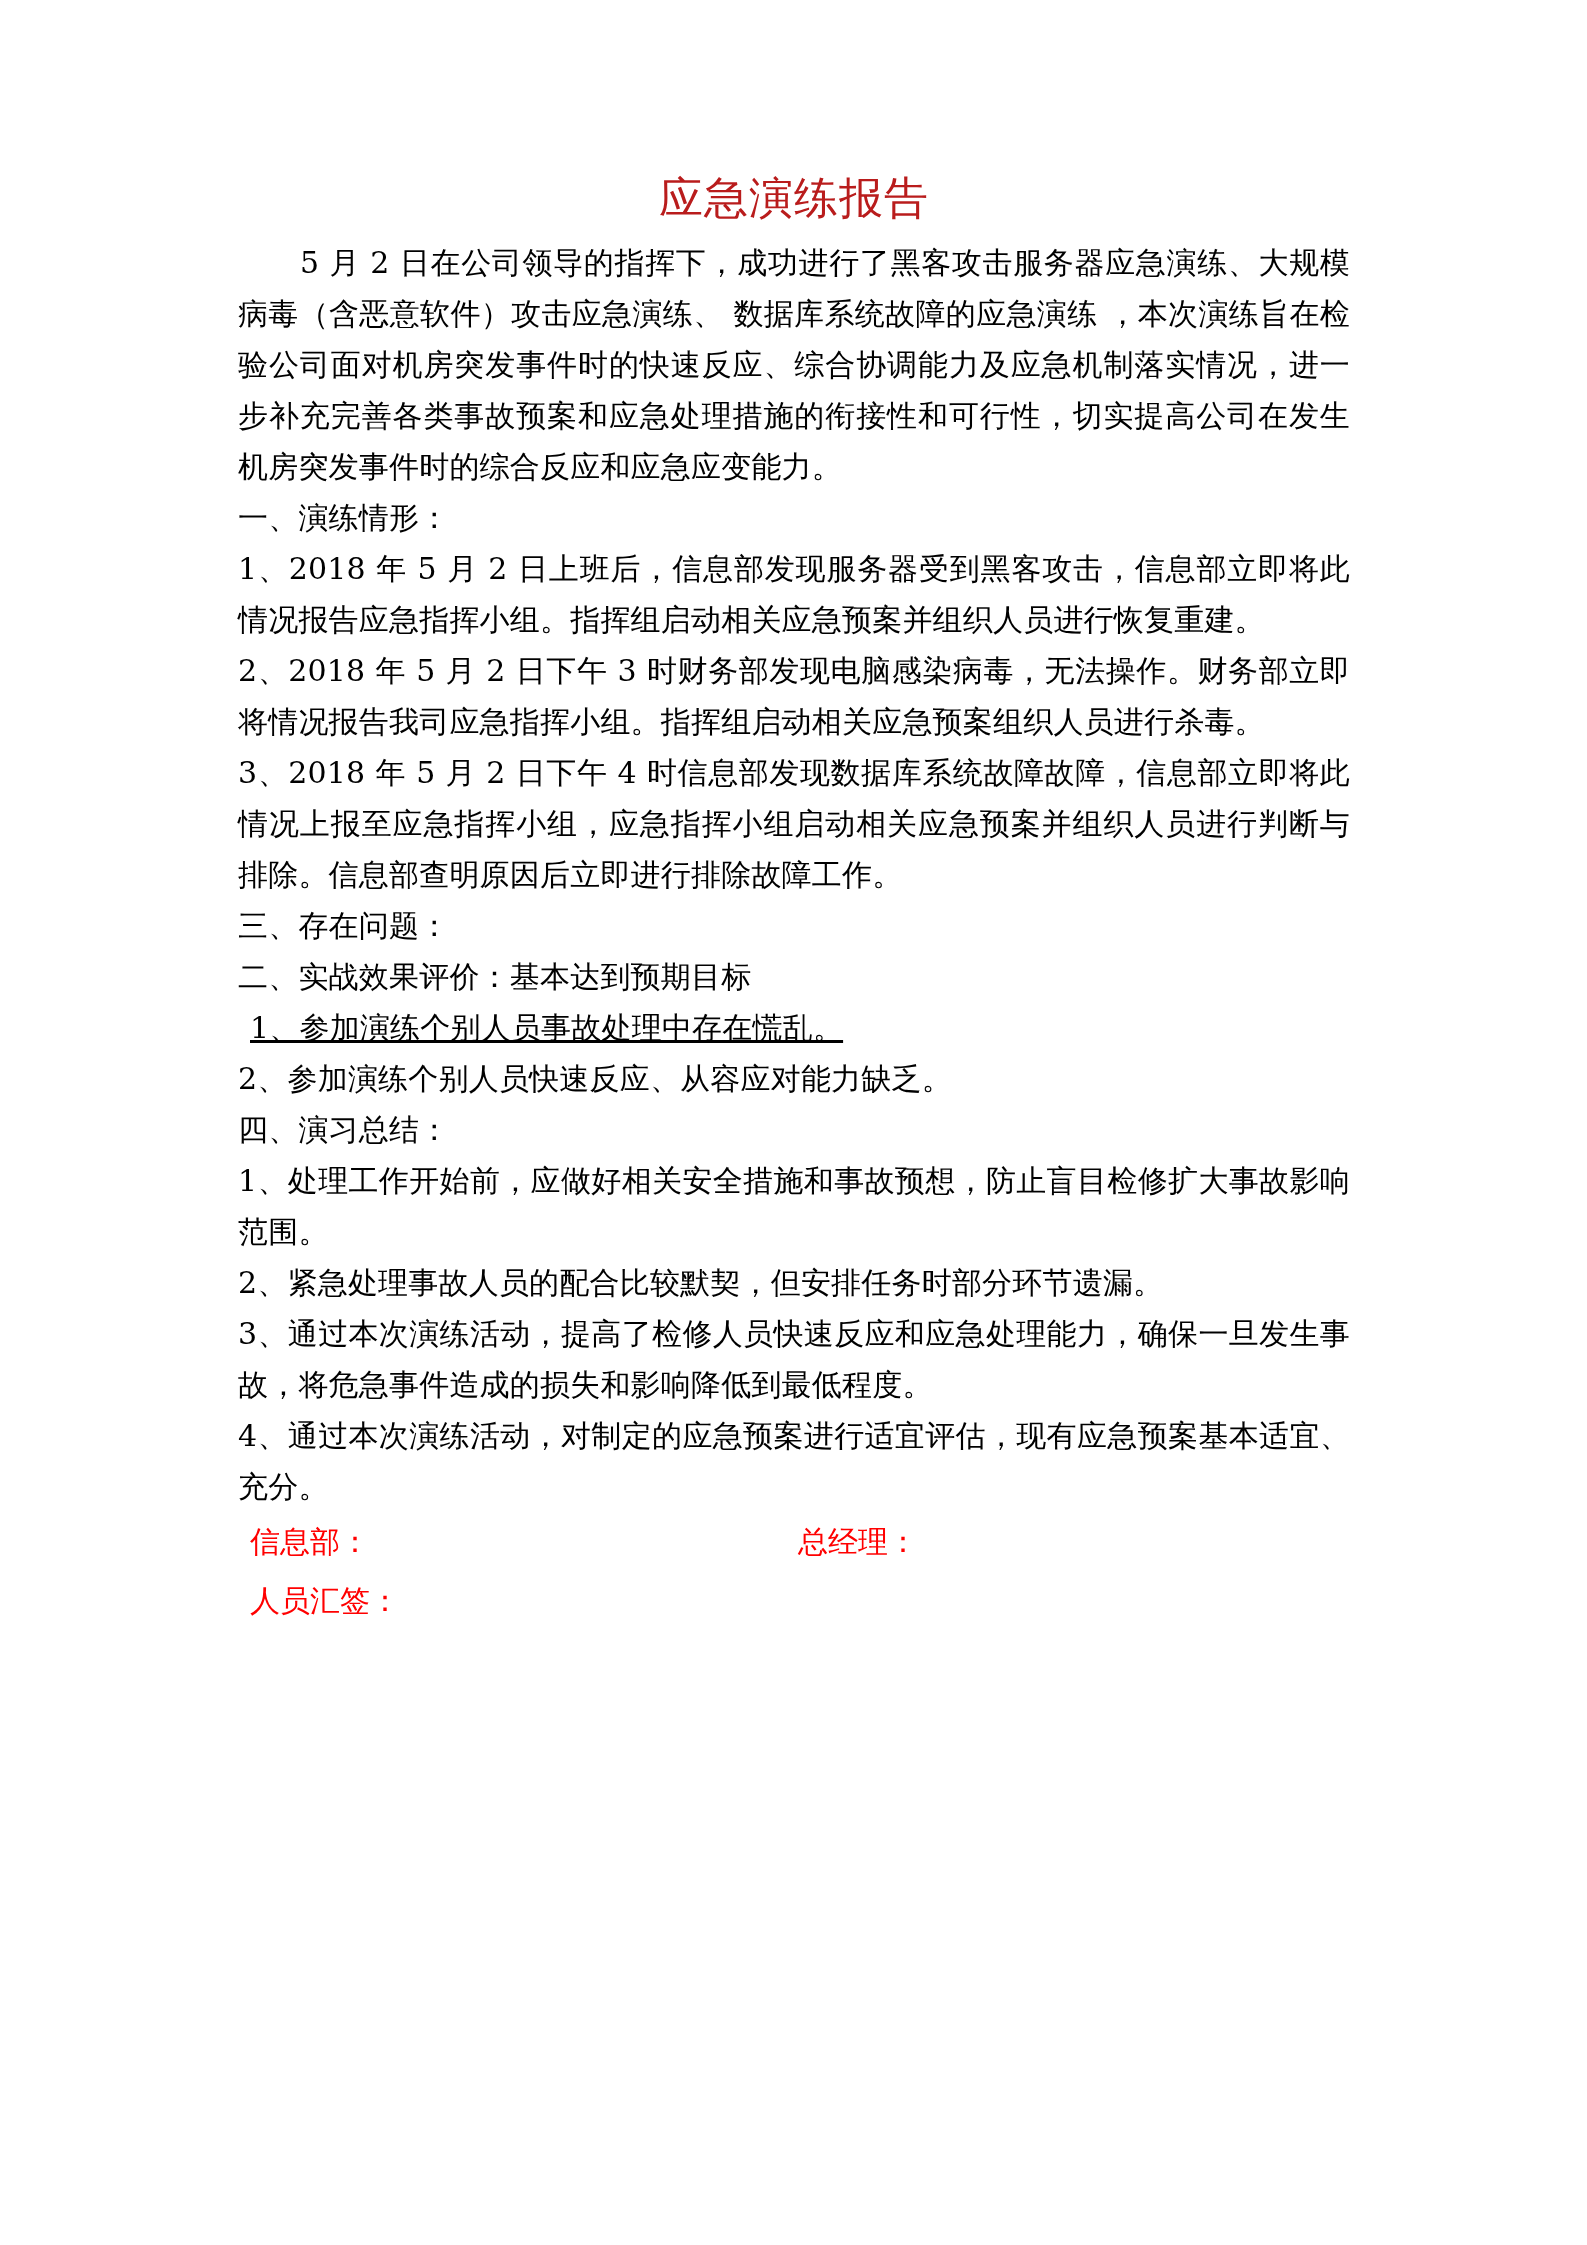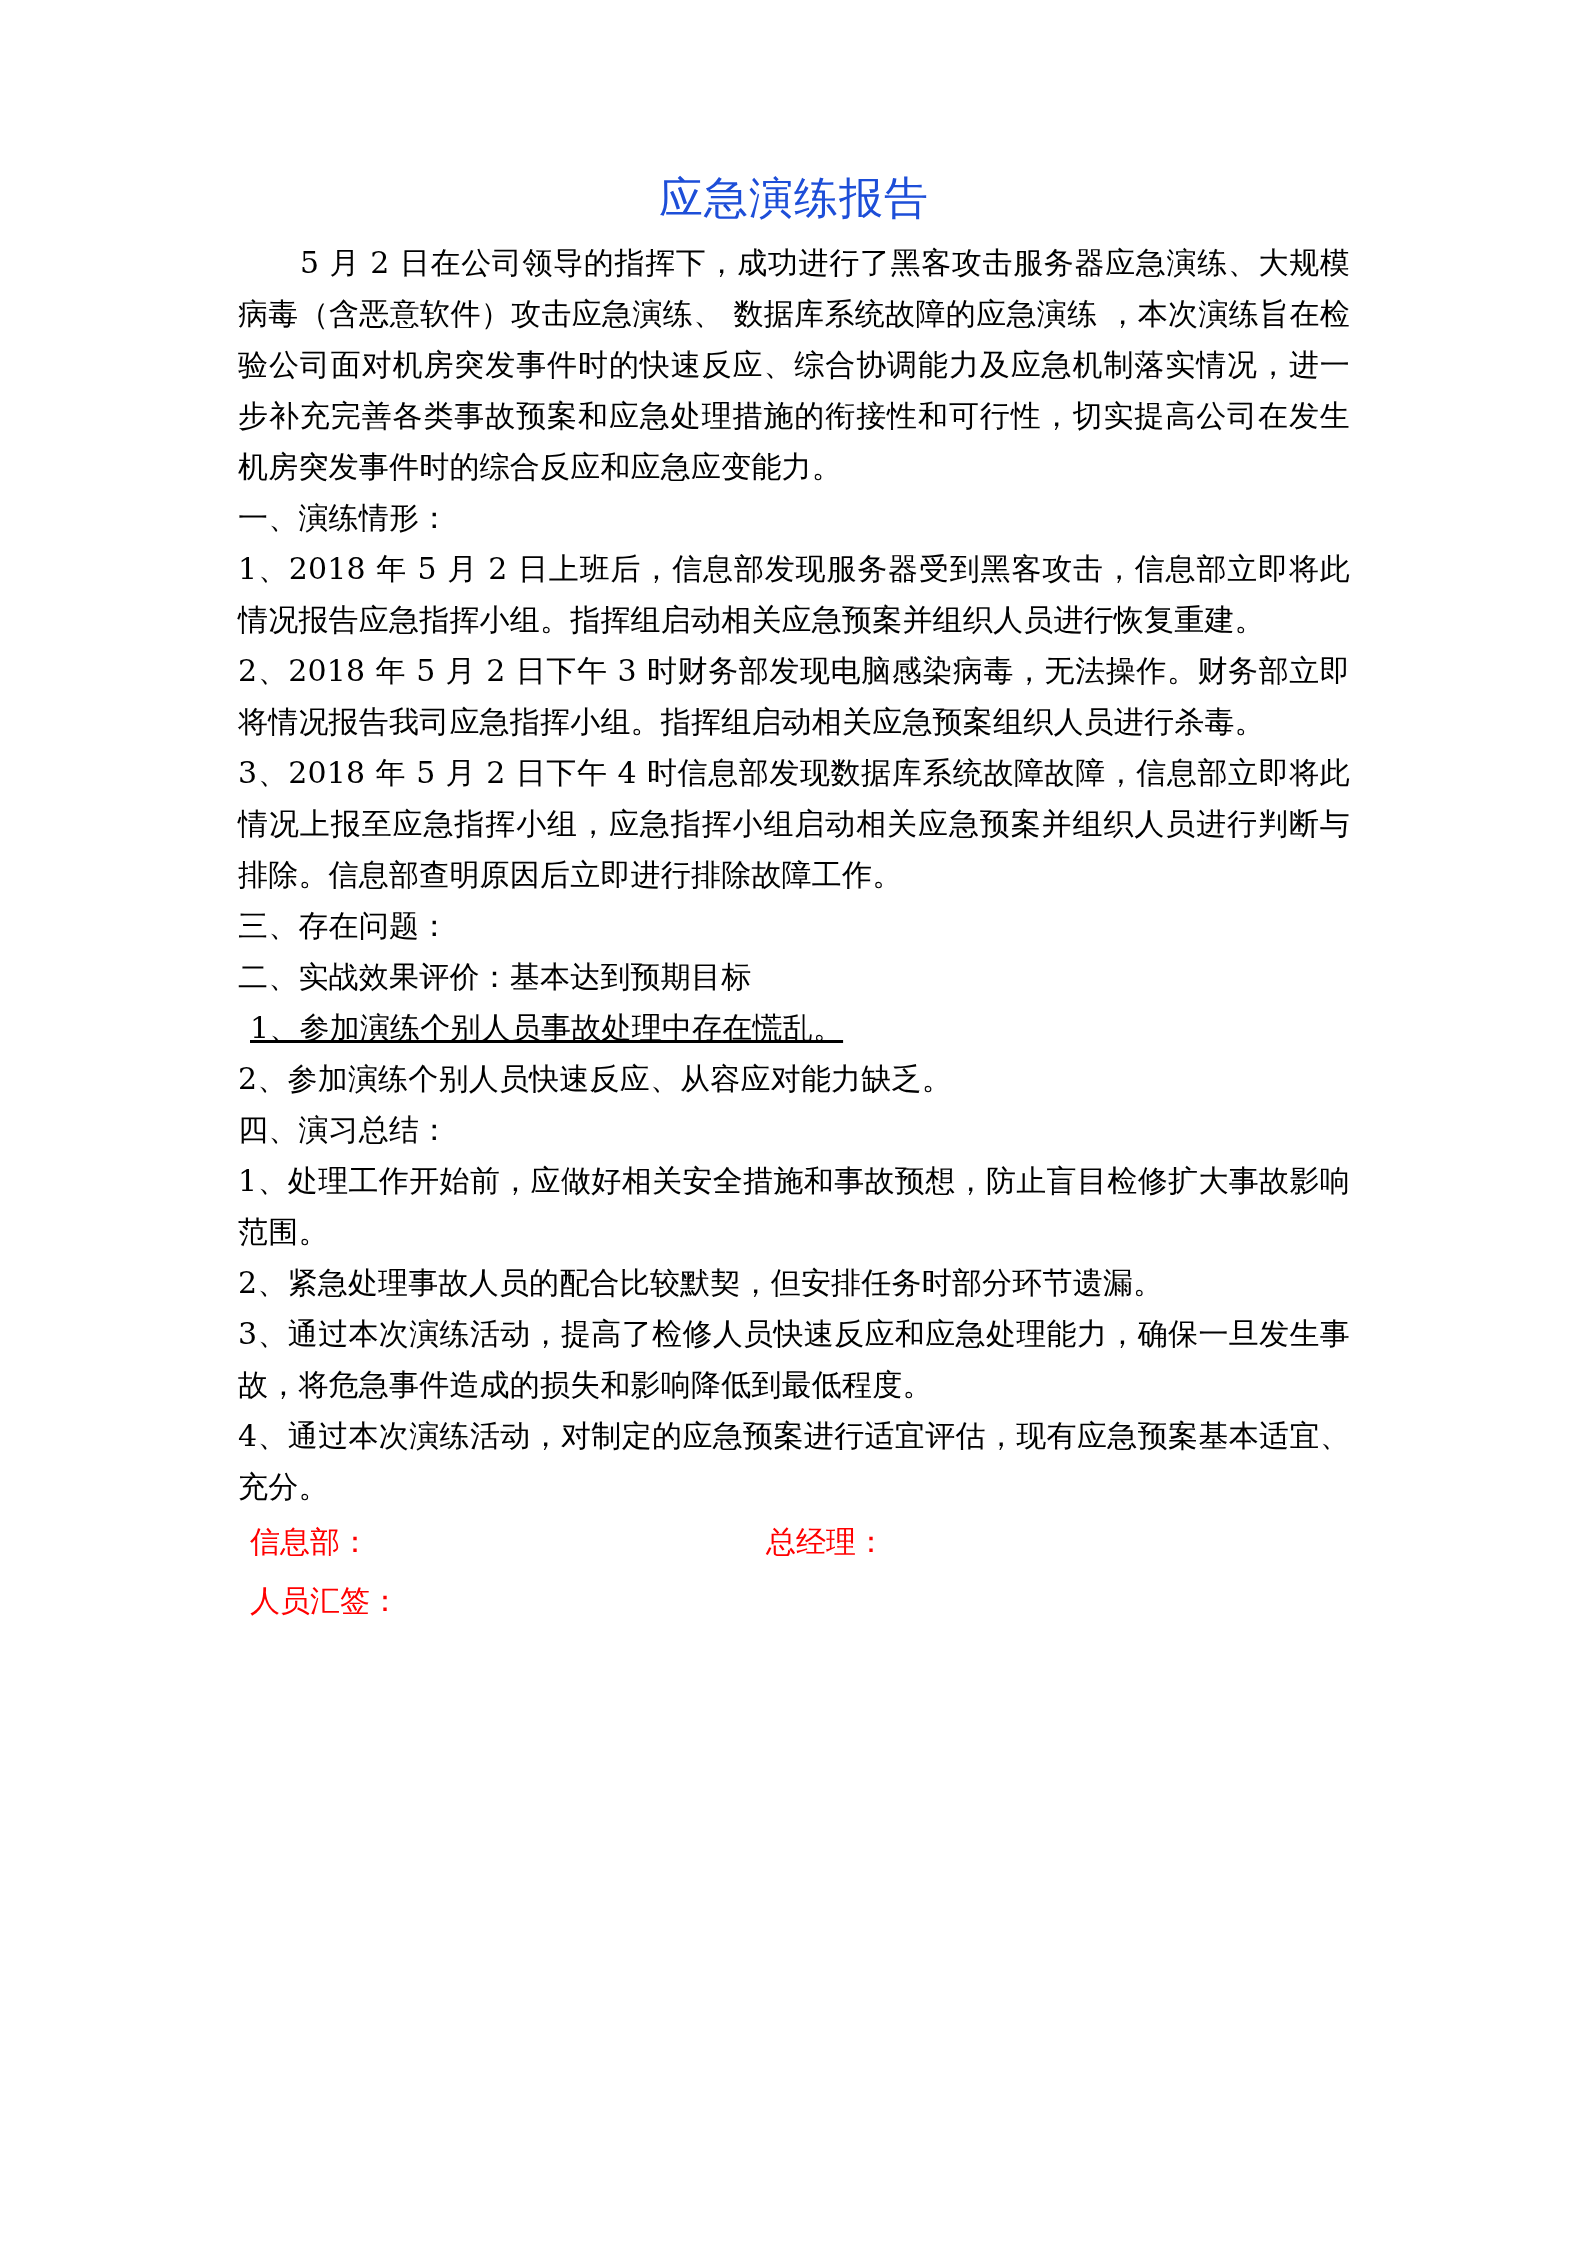--- a/index.html
+++ b/index.html
@@ -21,21 +21,21 @@
   .content {
     position: absolute;
     left: 238px;
     top: 168px;
     width: 1112px;
   }
   .doc-title {
     font-size: 44px;
     line-height: 1.35;
     text-align: center;
-    color: #1d4ed8;
+    color: #b91c1c;
     font-weight: normal;
     margin: 0 0 10px 0;
     letter-spacing: 1px;
   }
   .para {
     font-size: 30px;
     line-height: 51px;
     color: #000000;
     text-align: justify;
     text-justify: inter-ideograph;
@@ -52,21 +52,21 @@
   .sig-row {
     position: relative;
     font-size: 30px;
     line-height: 59px;
     color: #ff0000;
     margin: 0;
     padding-left: 12px;
   }
   .sig-right {
     position: absolute;
-    left: 528px;
+    left: 560px;
     top: 0;
   }
 </style>
 </head>
 <body>
 
 <div class="page">
   <div class="content">
 
     <h1 class="doc-title">应急演练报告</h1>

